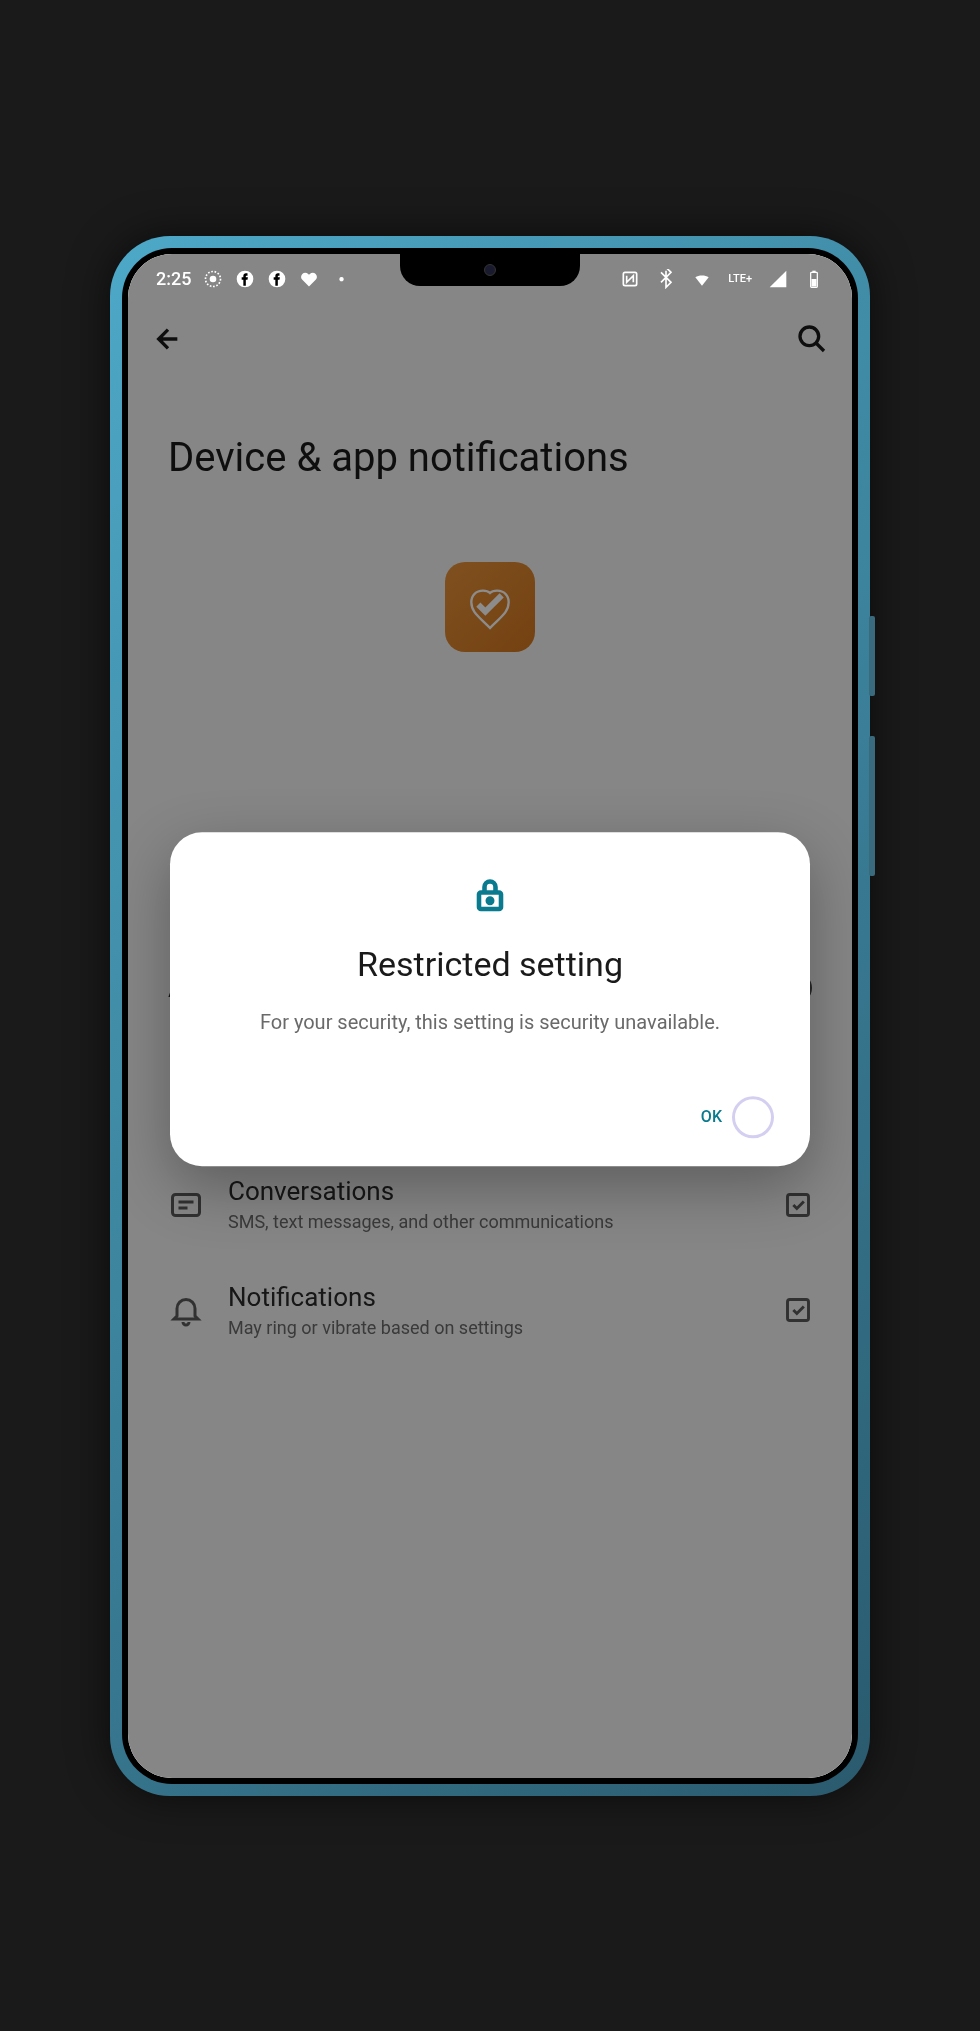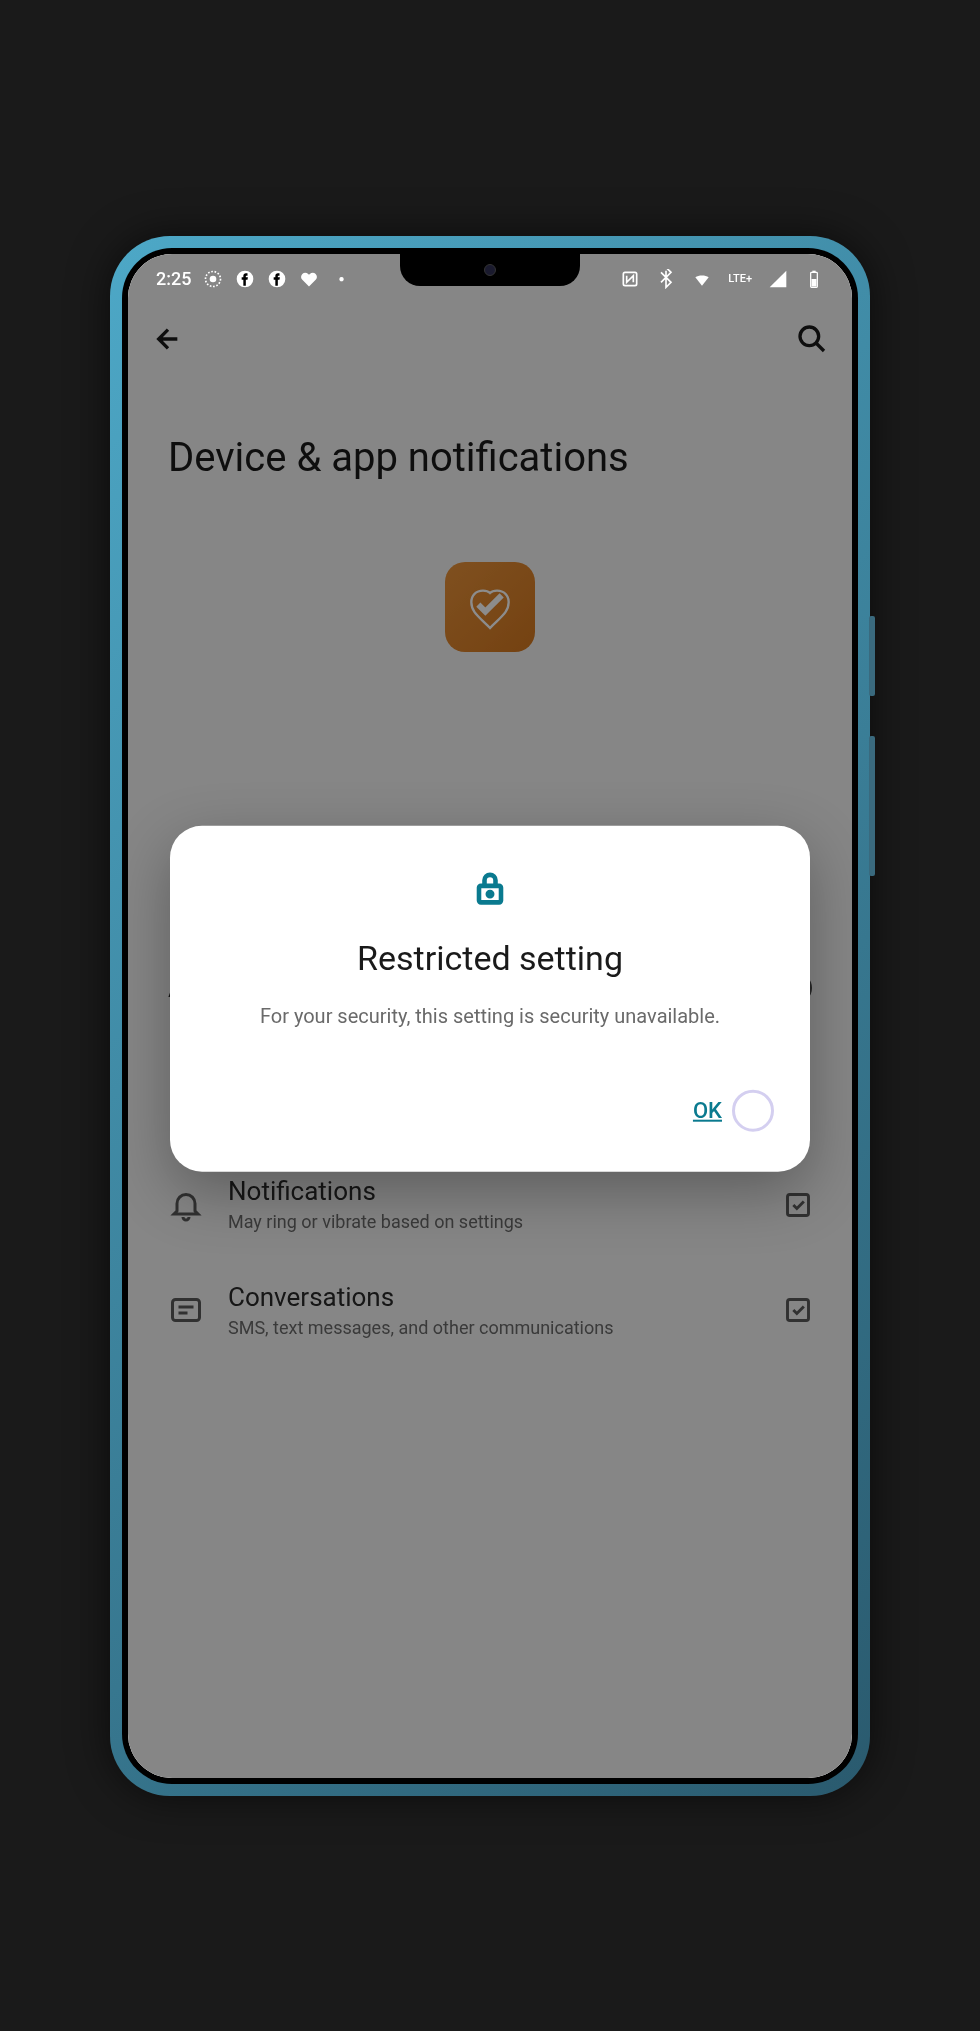--- a/index.html
+++ b/index.html
@@ -165,21 +165,21 @@
   
   .dialog {
     position: absolute;
     top: 50%;
     left: 50%;
     transform: translate(-50%, -55%);
     width: 640px;
     background: #ffffff;
     border-radius: 32px;
     z-index: 100;
-    padding: 40px 36px 40px;
+    padding: 40px 36px 28px;
     box-shadow: 0 20px 60px rgba(0,0,0,0.3);
   }
   
   .dialog-icon { display: flex; justify-content: center; margin-bottom: 28px; }
   
   .dialog-title {
     font-size: 34px;
     font-weight: 400;
     color: #1a1a1a;
     text-align: center;
@@ -195,27 +195,26 @@
   }
   
   .dialog-actions {
     display: flex;
     justify-content: flex-end;
     align-items: center;
     gap: 10px;
   }
   
   .dialog-ok {
-    font-size: 22px;
+    font-size: 16px;
     font-weight: 500;
     color: #0a7a8f;
     background: none;
     border: none;
     cursor: pointer;
-    text-decoration: underline;
   }
   
   .touch-ripple {
     width: 42px;
     height: 42px;
     border: 3px solid #d4cff0;
     border-radius: 50%;
   }
 </style>
 </head>
@@ -341,45 +340,45 @@
             <svg viewBox="0 0 24 24" fill="none" stroke="currentColor" stroke-width="2.5">
                 <rect x="3" y="3" width="18" height="18" rx="2"></rect>
                 <path d="M8 12l3 3 6-6"></path>
               </svg>
           </span>
         </div>
 
         <div class="setting-row">
           <span class="setting-icon">
             <svg viewBox="0 0 24 24" fill="none" stroke="currentColor" stroke-width="2">
-                <path d="M18 16v-5a6 6 0 1 0-12 0v5l-2 2h16l-2-2zM10 20a2 2 0 0 0 4 0"></path>
+                <rect x="3" y="5" width="18" height="14" rx="2"></rect>
+                <path d="M7 10h10M7 14h6"></path>
               </svg>
           </span>
           <div class="setting-text">
-            <div class="setting-title">Notifications</div>
-            <div class="setting-desc">May ring or vibrate based on settings</div>
+            <div class="setting-title">Conversations</div>
+            <div class="setting-desc">SMS, text messages, and other communications</div>
           </div>
           <span class="checkbox-icon">
             <svg viewBox="0 0 24 24" fill="none" stroke="currentColor" stroke-width="2.5">
                 <rect x="3" y="3" width="18" height="18" rx="2"></rect>
                 <path d="M8 12l3 3 6-6"></path>
               </svg>
           </span>
         </div>
 
         <div class="setting-row">
           <span class="setting-icon">
             <svg viewBox="0 0 24 24" fill="none" stroke="currentColor" stroke-width="2">
-                <rect x="3" y="5" width="18" height="14" rx="2"></rect>
-                <path d="M7 10h10M7 14h6"></path>
+                <path d="M18 16v-5a6 6 0 1 0-12 0v5l-2 2h16l-2-2zM10 20a2 2 0 0 0 4 0"></path>
               </svg>
           </span>
           <div class="setting-text">
-            <div class="setting-title">Conversations</div>
-            <div class="setting-desc">SMS, text messages, and other communications</div>
+            <div class="setting-title">Notifications</div>
+            <div class="setting-desc">May ring or vibrate based on settings</div>
           </div>
           <span class="checkbox-icon">
             <svg viewBox="0 0 24 24" fill="none" stroke="currentColor" stroke-width="2.5">
                 <rect x="3" y="3" width="18" height="18" rx="2"></rect>
                 <path d="M8 12l3 3 6-6"></path>
               </svg>
           </span>
         </div>
 
       </div>

